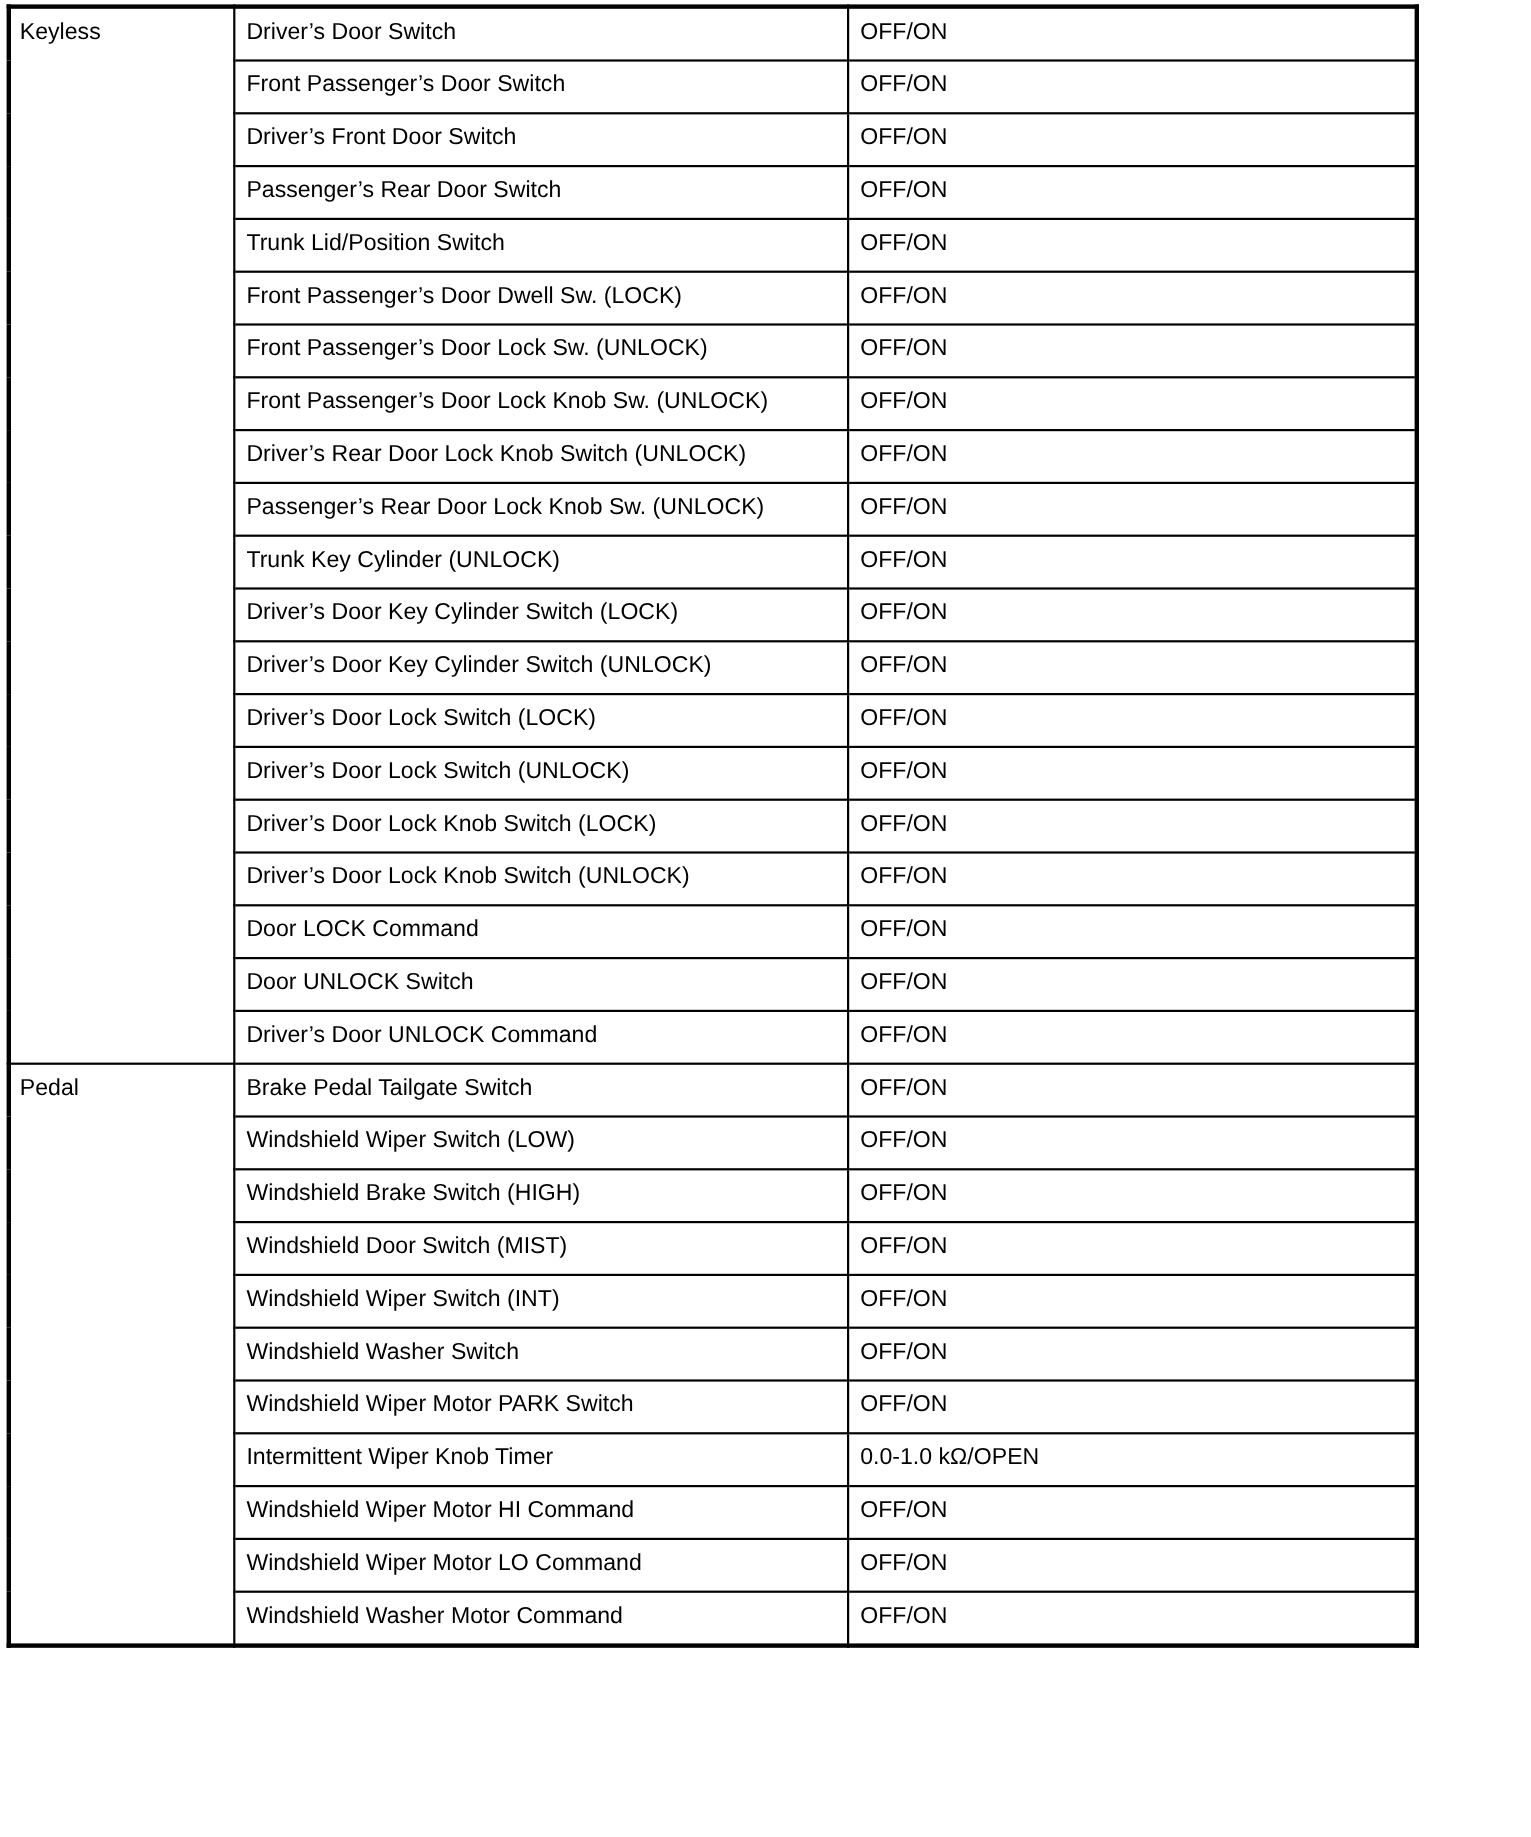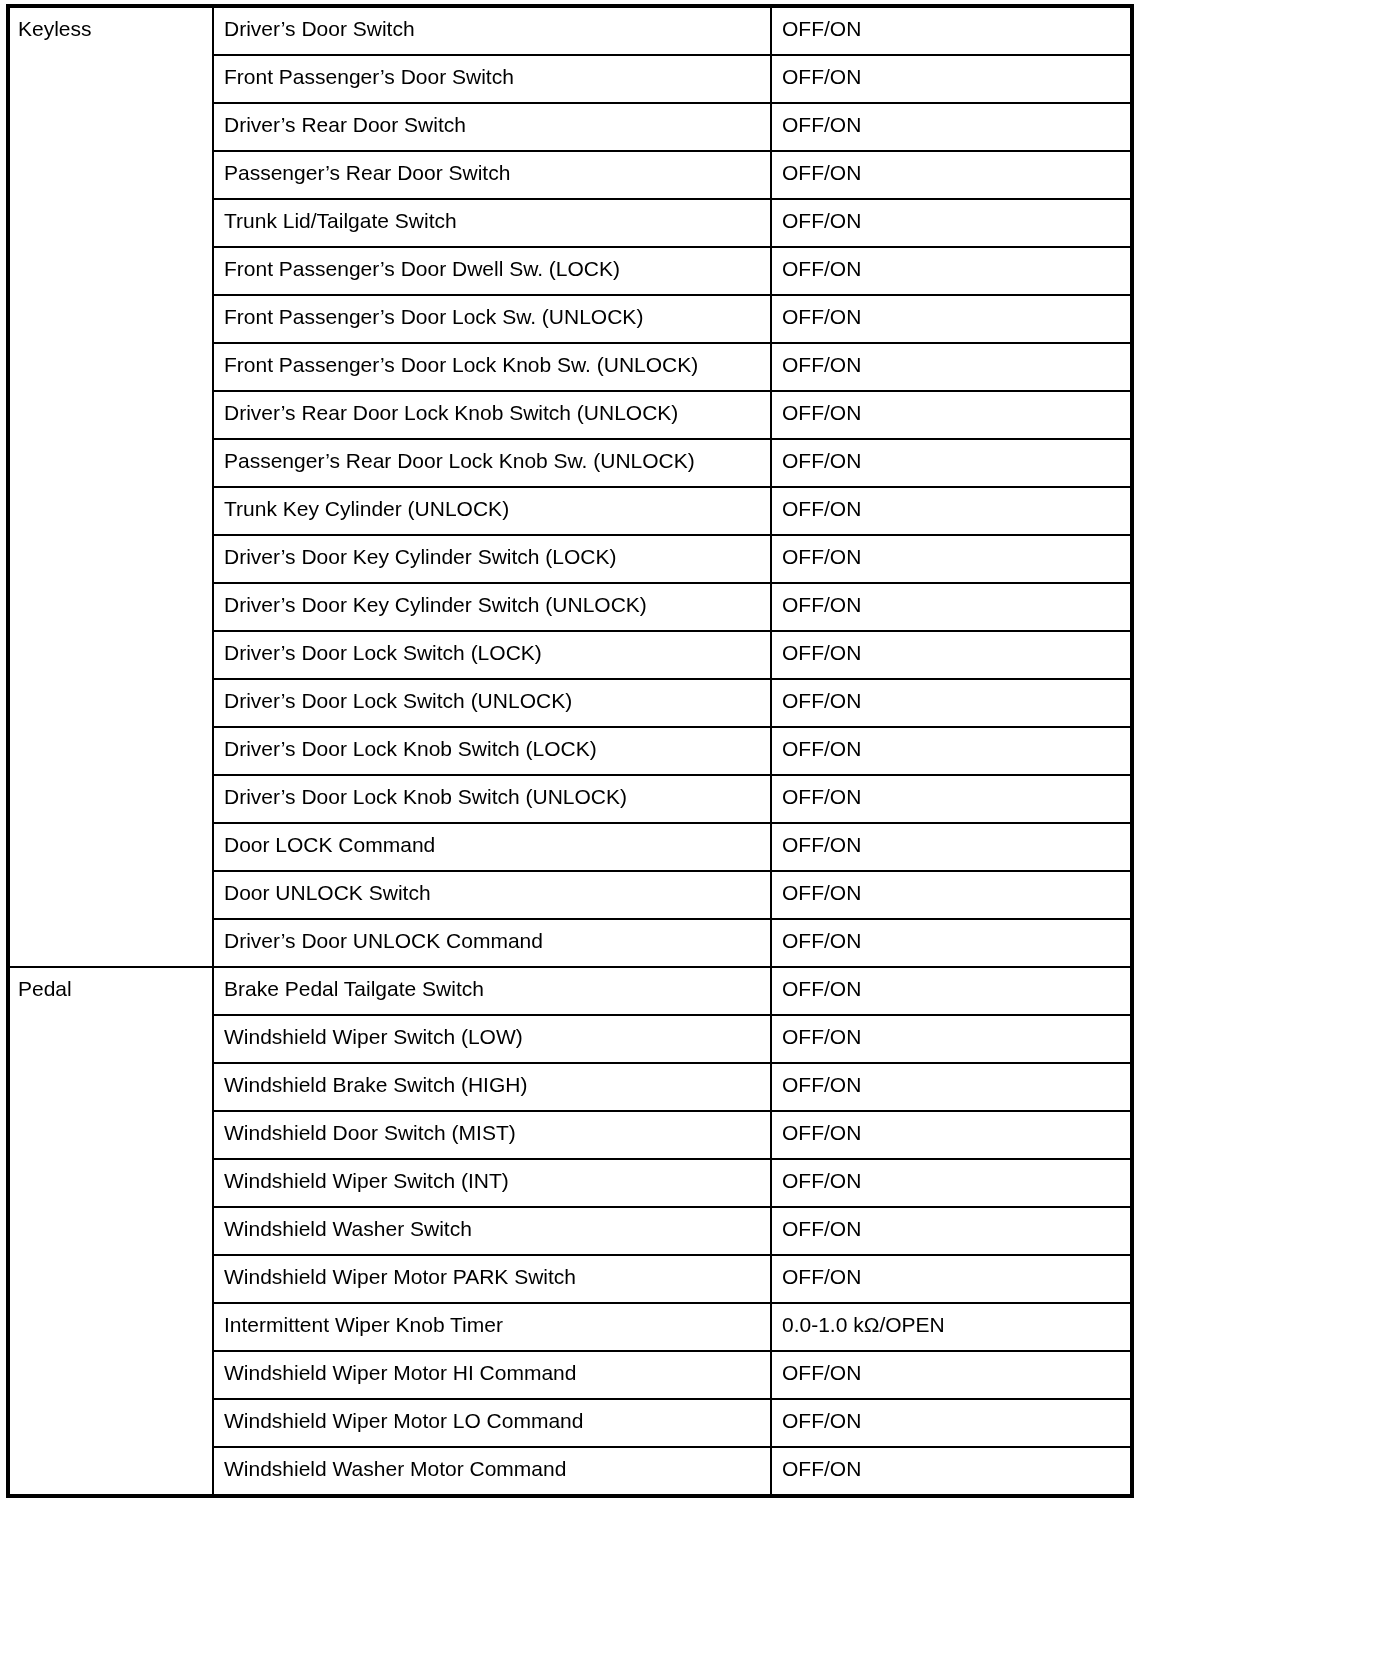--- a/index.html
+++ b/index.html
@@ -1,19 +1,19 @@
 <!DOCTYPE html>
 <html><head>
 <meta charset="utf-8">
 <style>
   html, body { margin: 0; padding: 0; background: #ffffff; }
   body { width: 1392px; height: 1670px; position: relative; overflow: hidden; }
   #tbl {
     position: absolute; left: 6px; top: 4px;
-    width: 1128px;
+    width: 1284px;
     border-collapse: collapse;
     border: 4px solid #000;
     font-family: "Liberation Sans", sans-serif;
     font-size: 21px;
     color: #000;
     table-layout: fixed;
   }
   #tbl td {
     border: 2px solid #000;
     height: 46px;
@@ -41,29 +41,29 @@
       <tr>
         <td class="cat" rowspan="20">Keyless</td>
         <td>Driver’s Door Switch</td>
         <td>OFF/ON</td>
       </tr>
       <tr>
         <td>Front Passenger’s Door Switch</td>
         <td>OFF/ON</td>
       </tr>
       <tr>
-        <td>Driver’s Rear Door Switch</td>
+        <td>Driver’s Front Door Switch</td>
         <td>OFF/ON</td>
       </tr>
       <tr>
         <td>Passenger’s Rear Door Switch</td>
         <td>OFF/ON</td>
       </tr>
       <tr>
-        <td>Trunk Lid/Tailgate Switch</td>
+        <td>Trunk Lid/Position Switch</td>
         <td>OFF/ON</td>
       </tr>
       <tr>
         <td>Front Passenger’s Door Dwell Sw. (LOCK)</td>
         <td>OFF/ON</td>
       </tr>
       <tr>
         <td>Front Passenger’s Door Lock Sw. (UNLOCK)</td>
         <td>OFF/ON</td>
       </tr>

